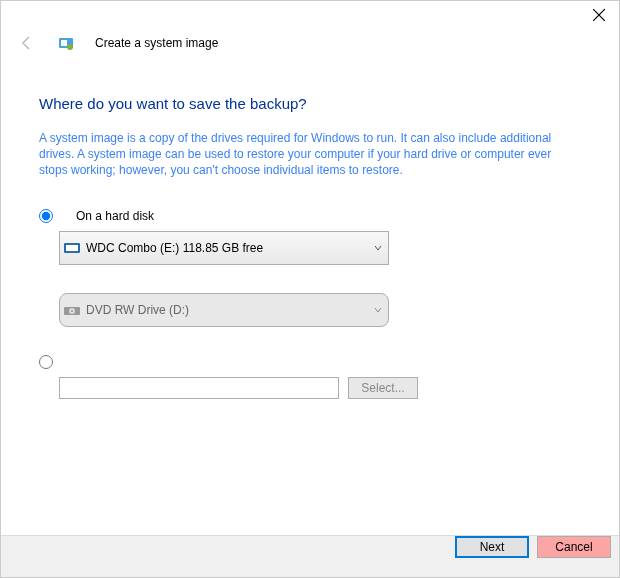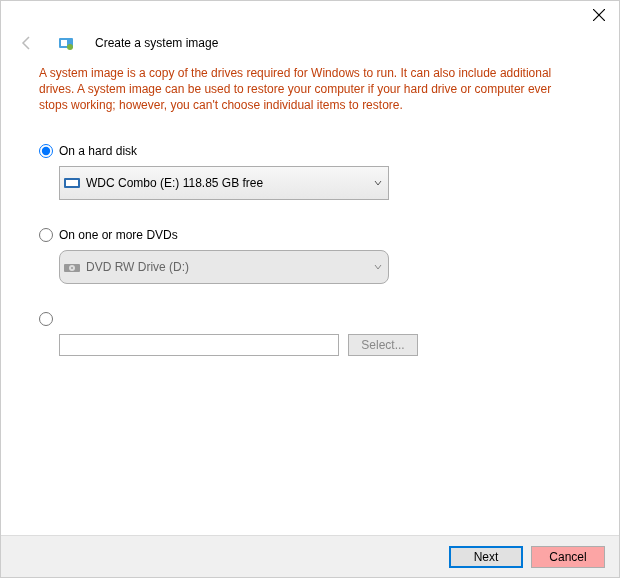--- a/index.html
+++ b/index.html
@@ -54,28 +54,28 @@
       padding: 12px 38px 0 38px;
     }
     .page-title {
       color: #003399;
       font-size: 15px;
       font-weight: 400;
       margin: 30px 0 18px 0;
     }
     .description {
       font-size: 12px;
-      color: #c2410c;
+      color: #3b82f6;
       line-height: 1.35;
       margin-bottom: 30px;
     }
     .option-row {
       display: flex;
       align-items: center;
-      gap: 6px;
+      gap: 23px;
       margin-bottom: 8px;
     }
     .option-row input[type="radio"] {
       width: 14px; height: 14px;
       margin: 0;
     }
     .option-label { font-size: 12px; }
     .combo {
       display: flex;
       align-items: center;
@@ -127,22 +127,22 @@
       cursor: default;
     }
     .footer {
       position: absolute;
       bottom: 0; left: 0; right: 0;
       height: 42px;
       background: #f0f0f0;
       border-top: 1px solid #ddd;
       display: flex;
       justify-content: flex-end;
-      align-items: center;
-      padding-right: 14px;
+      align-items: flex-start;
+      padding-right: 8px;
       gap: 8px;
     }
     .btn {
       min-width: 74px;
       height: 22px;
       border: 1px solid #adadad;
       background: #fca5a5;
       font-size: 12px;
       cursor: pointer;
       padding: 0 10px;
@@ -175,20 +175,21 @@
     <svg viewBox="0 0 16 16" width="16" height="16">
         <rect x="1" y="3" width="14" height="10" rx="1" fill="#4aa3df"></rect>
         <rect x="3" y="5" width="6" height="6" fill="#fff"></rect>
         <circle cx="12" cy="12" r="3" fill="#7cb342"></circle>
       </svg>
   </div>
   <div class="breadcrumb">Create a system image</div>
 </div>
 
 <div class="content">
+  <div class="page-title">Where do you want to save the backup?</div>
   <div class="description">A system image is a copy of the drives required for Windows to run. It can also include additional drives. A system image can be used to restore your computer if your hard drive or computer ever stops working; however, you can't choose individual items to restore.</div>
 
   <div class="option-block">
     <label class="option-row">
       <input type="radio" name="dest" checked="" style="">
       <span class="option-label">On a hard disk</span>
     </label>
     <div class="combo">
       <span class="drive-icon">
         <svg viewBox="0 0 16 14" width="16" height="14">
@@ -199,24 +200,20 @@
       <span class="combo-text">WDC Combo (E:)  118.85 GB free</span>
       <span class="combo-caret">
         <svg viewBox="0 0 8 8" width="8" height="8">
             <path d="M1 2 L4 6 L7 2" stroke="#555" stroke-width="1" fill="none"></path>
           </svg>
       </span>
     </div>
   </div>
 
   <div class="option-block">
-    <label class="option-row">
-      <input type="radio" name="dest" style="">
-      <span class="option-label">On one or more DVDs</span>
-    </label>
     <div class="combo disabled">
       <span class="drive-icon">
         <svg viewBox="0 0 16 14" width="16" height="14">
             <rect x="0" y="4" width="16" height="8" rx="1" fill="#999"></rect>
             <circle cx="8" cy="8" r="3" fill="#ddd"></circle>
             <circle cx="8" cy="8" r="1" fill="#999"></circle>
           </svg>
       </span>
       <span class="combo-text">DVD RW Drive (D:)</span>
       <span class="combo-caret">

